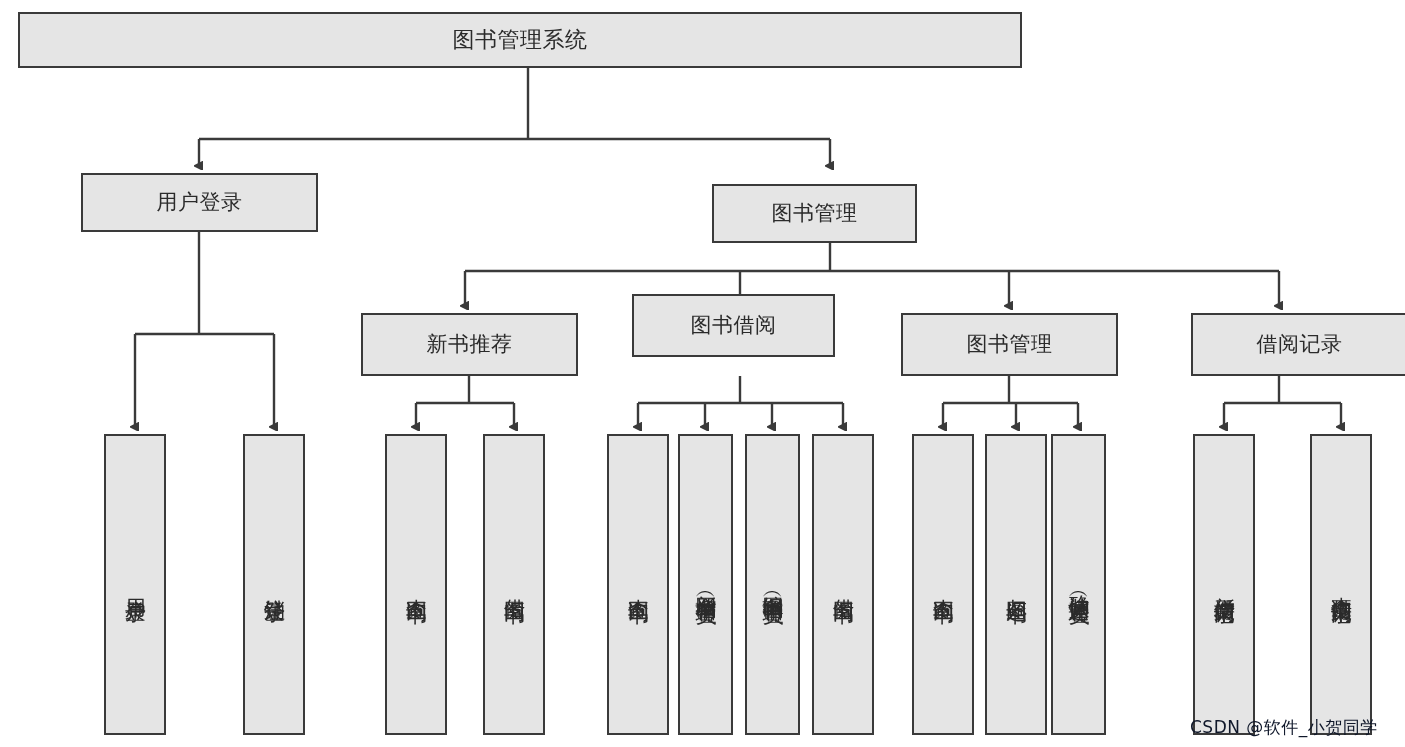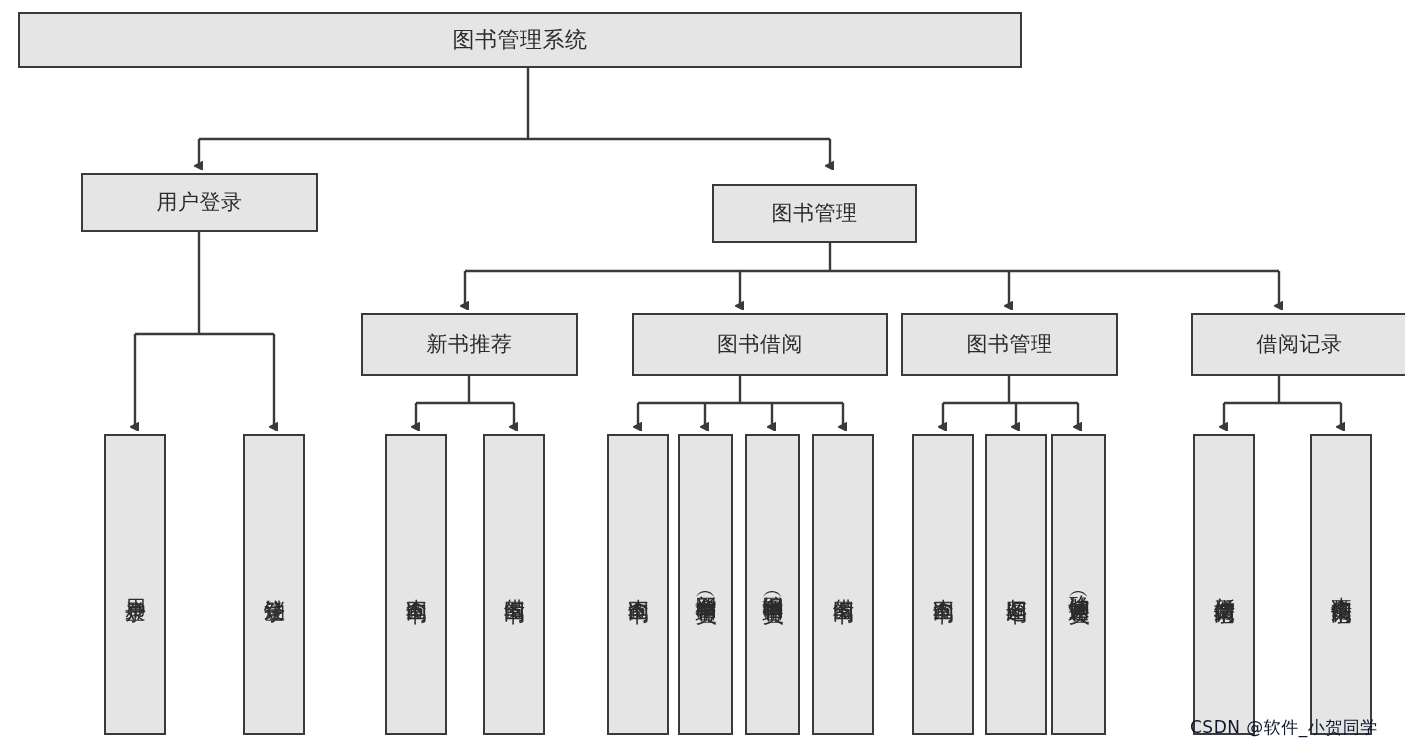--- a/index.html
+++ b/index.html
@@ -130,21 +130,21 @@
   <div class="node node-h" id="node-l2-0" style="left: 81px; top: 173px; width: 237px; height: 59px;">
     <span>用户登录</span>
   </div>
   <div class="node node-h" id="node-l2-1" style="left: 712px; top: 184px; width: 205px; height: 59px;">
     <span>图书管理</span>
   </div>
 
   <div class="node node-h" id="node-l3-0" style="left: 361px; top: 313px; width: 217px; height: 63px;">
     <span>新书推荐</span>
   </div>
-  <div class="node node-h" id="node-l3-1" style="left: 632px; top: 313px; width: 256px; height: 63px;">
+  <div class="node node-h" id="node-l3-1" style="left: 632px; top: 294px; width: 203px; height: 63px;">
     <span>图书借阅</span>
   </div>
   <div class="node node-h" id="node-l3-2" style="left: 901px; top: 313px; width: 217px; height: 63px;">
     <span>图书管理</span>
   </div>
   <div class="node node-h" id="node-l3-3" style="left: 1171px; top: 313px; width: 217px; height: 63px; margin-left: 20px;">
     <span>借阅记录</span>
   </div>
 
   <div class="node node-v" id="node-leaf-0" style="left: 104px; top: 434px; width: 62px; height: 301px;">

